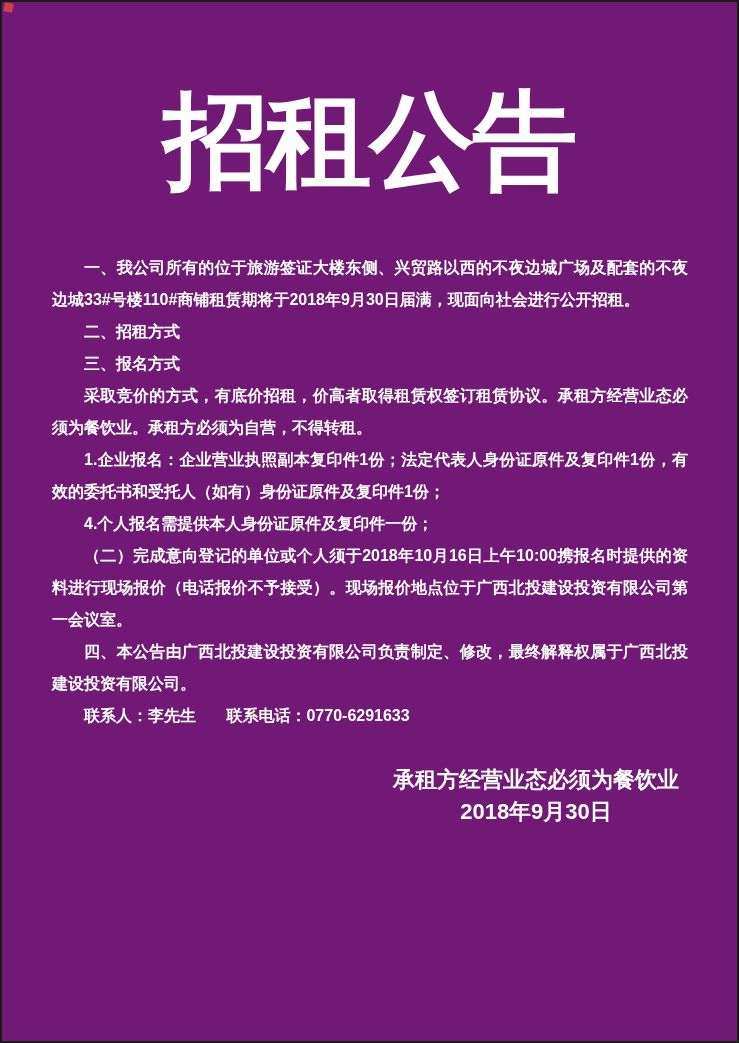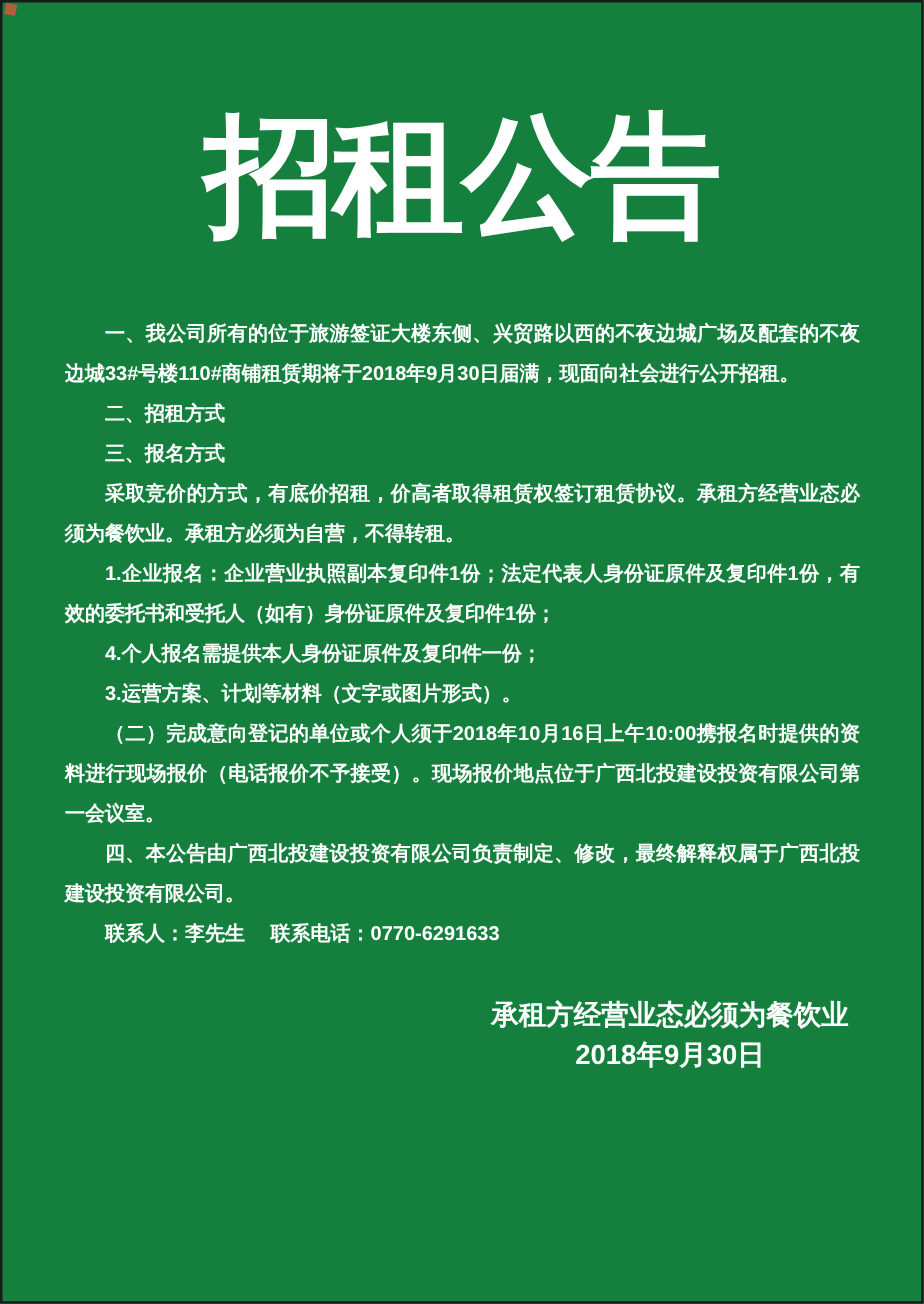--- a/index.html
+++ b/index.html
@@ -5,21 +5,21 @@
   html, body {
     margin: 0;
     padding: 0;
     background: #555;
   }
   .page {
     position: relative;
     width: 739px;
     height: 1043px;
     box-sizing: border-box;
-    background: #15803d;
+    background: #701a75;
     border: 2px solid #1a1a1a;
     overflow: hidden;
     font-family: "Liberation Sans", sans-serif;
     color: #ffffff;
   }
   .corner-artifact {
     position: absolute;
     top: 1px;
     left: 2px;
     width: 9px;
@@ -46,21 +46,21 @@
     font-weight: bold;
     text-align: justify;
     text-justify: inter-character;
     color: #ffffff;
   }
   .body-text p {
     margin: 0;
     text-indent: 2em;
   }
   .contact-line .contact-phone {
-    margin-left: 16px;
+    margin-left: 26px;
   }
   .signature-block {
     margin: 32px 58px 0 0;
     text-align: right;
     font-size: 22px;
     line-height: 32px;
     font-weight: bold;
     color: #ffffff;
   }
   .signature-inner {
@@ -79,21 +79,20 @@
 
   <h1 class="poster-title">招租公告</h1>
 
   <div class="body-text">
     <p>一、我公司所有的位于旅游签证大楼东侧、兴贸路以西的不夜边城广场及配套的不夜边城33#号楼110#商铺租赁期将于2018年9月30日届满，现面向社会进行公开招租。</p>
     <p>二、招租方式</p>
     <p>三、报名方式</p>
     <p>采取竞价的方式，有底价招租，价高者取得租赁权签订租赁协议。承租方经营业态必须为餐饮业。承租方必须为自营，不得转租。</p>
     <p>1.企业报名：企业营业执照副本复印件1份；法定代表人身份证原件及复印件1份，有效的委托书和受托人（如有）身份证原件及复印件1份；</p>
     <p>4.个人报名需提供本人身份证原件及复印件一份；</p>
-    <p>3.运营方案、计划等材料（文字或图片形式）。</p>
     <p>（二）完成意向登记的单位或个人须于2018年10月16日上午10:00携报名时提供的资料进行现场报价（电话报价不予接受）。现场报价地点位于广西北投建设投资有限公司第一会议室。</p>
     <p>四、本公告由广西北投建设投资有限公司负责制定、修改，最终解释权属于广西北投建设投资有限公司。</p>
     <p class="contact-line">
       <span>联系人：李先生</span>
       <span class="contact-phone">联系电话：0770-6291633</span>
     </p>
   </div>
 
   <div class="signature-block">
     <div class="signature-inner">

